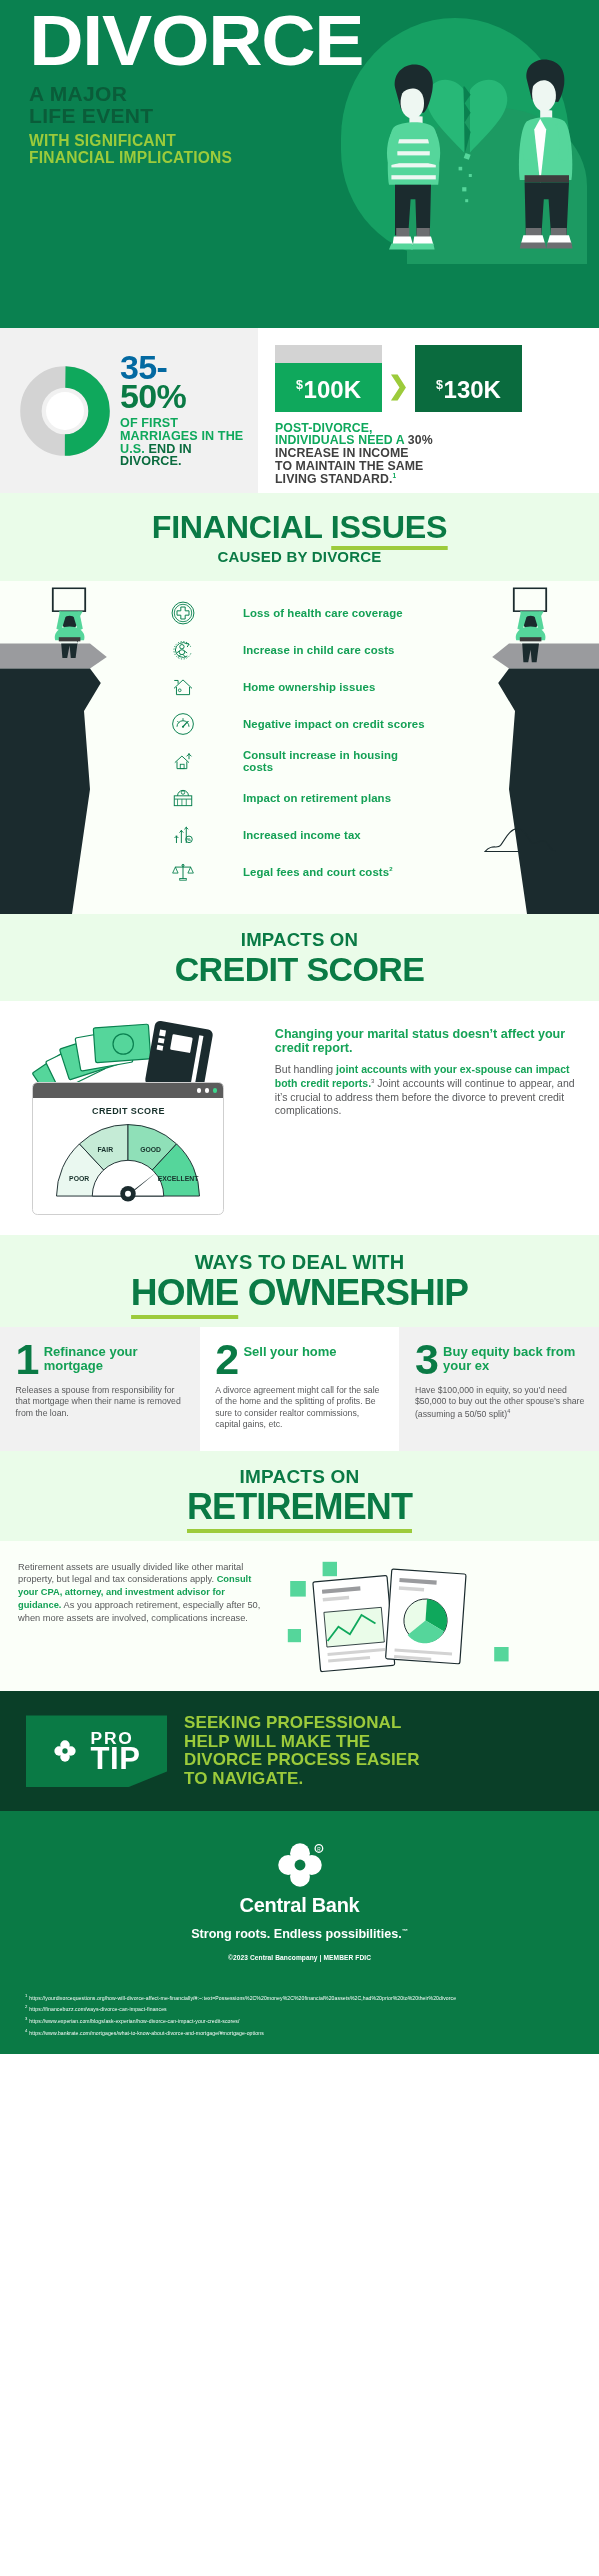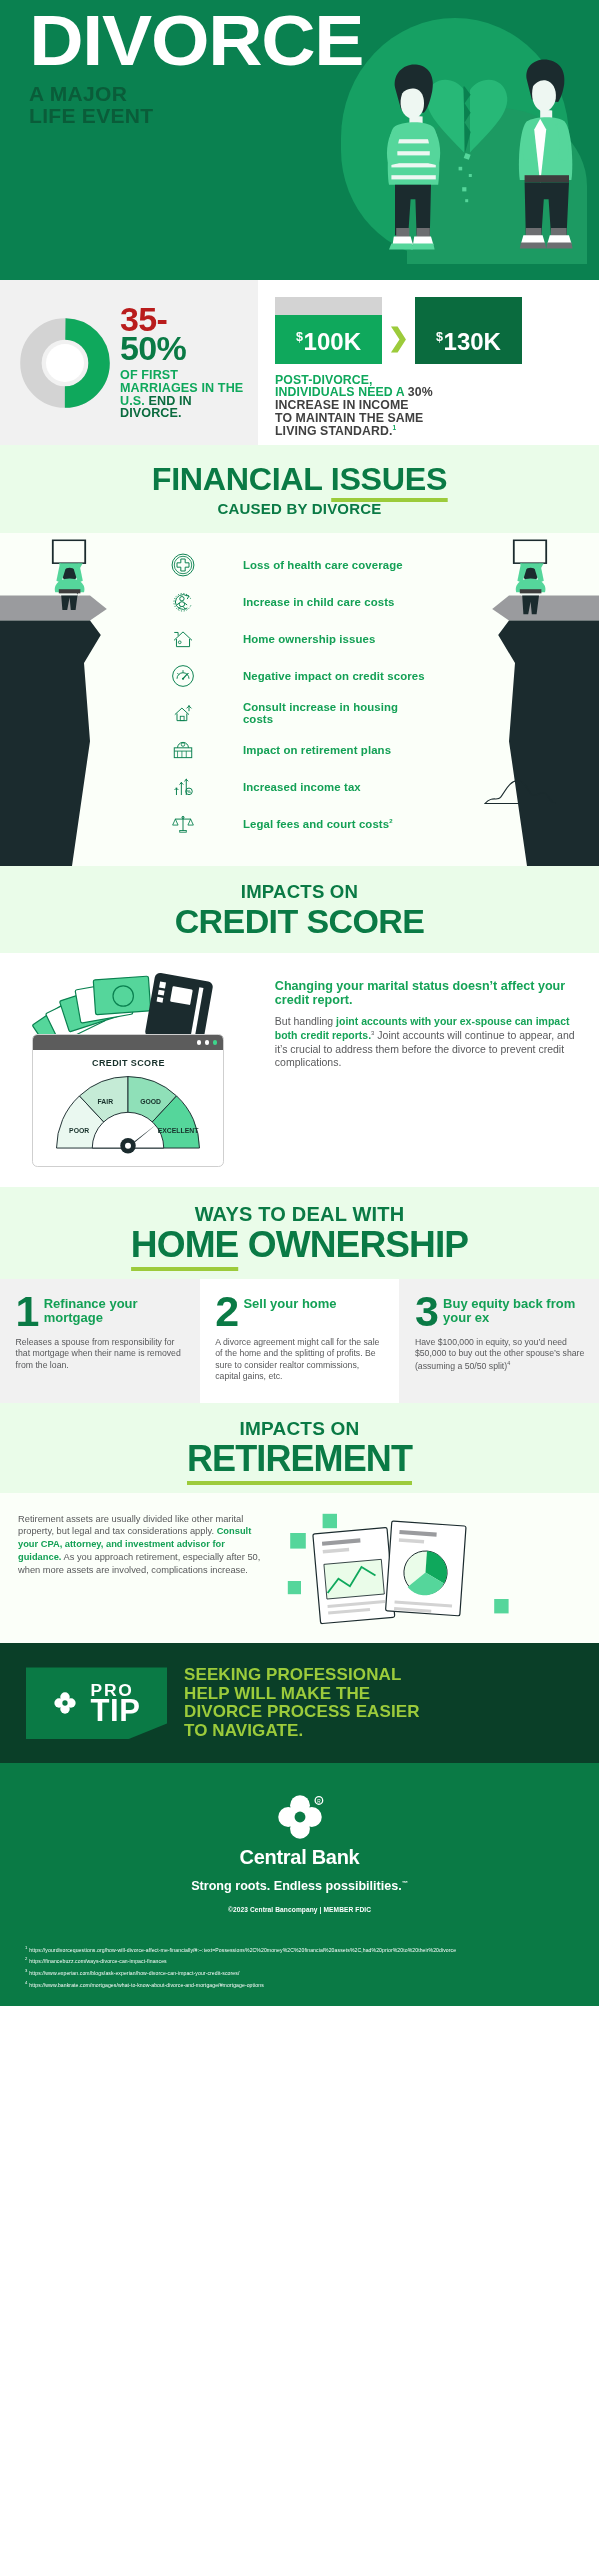--- a/index.html
+++ b/index.html
@@ -8,21 +8,21 @@
     font-family: "Liberation Sans", sans-serif;
     background: #ffffff;
     color: #0d5c3c;
     -webkit-font-smoothing: antialiased;
   }
   .page { width: 599px; position: relative; overflow: hidden; }
 
   
   .hero {
     background: #0a8150;
-    height: 280px;
+    height: 328px;
     position: relative;
     overflow: hidden;
     padding: 10.8px 0 0 0;
   }
   .hero-blob {
     position: absolute; right: 30px; top: 18px;
     width: 228px; height: 240px; border-radius: 50% 50% 45% 45%;
     background: #16a063;
   }
   .hero-blob2 {
@@ -56,21 +56,21 @@
   .stat-left {
     width: 258px; background: #f1f1f1; display: flex; align-items: center;
     padding: 0 8.4px 0 20.4px; gap: 9.6px;
   }
   .donut { width: 90px; height: 90px; flex: none; position: relative; }
   .donut .hole {
     position: absolute; left: 50%; top: 50%; width: 38px; height: 38px;
     margin: -19px 0 0 -19px; background: #ffffff; border-radius: 50%;
   }
   .stat-nums { line-height: .88; }
-  .n1 { font-size: 34px; font-weight: 800; color: #b91c1c; letter-spacing: -0.6px; }
+  .n1 { font-size: 34px; font-weight: 800; color: #0369a1; letter-spacing: -0.6px; }
   .n2 { font-size: 34px; font-weight: 800; color: #0a7a45; letter-spacing: -0.6px; }
   .stat-cap {
     margin-top: 4.2px; font-size: 12.6px; line-height: 1.03;
     font-weight: 600; color: #0fa85c; letter-spacing: 0.1px; max-width: 132px;
   }
   .stat-cap b { color: #0a6b3e; font-weight: 800; }
 
   .stat-right { flex: 1; background: #ffffff; padding: 17px 14.4px 0 17px; }
   .money-row { display: flex; align-items: flex-end; gap: 6px; }
   .m-box {
@@ -245,20 +245,24 @@
         <path d="M338 332 l32 0 l4 14 l-40 0 z" fill="#ffffff"></path>
         <path d="M290 344 l40 0 l2 10 l-44 0 z" fill="#6d6e71"></path>
         <path d="M334 344 l40 0 l2 10 l-44 0 z" fill="#6d6e71"></path>
       </g>
     </svg>
 
     <h1 class="hero-title">DIVORCE</h1>
     <div class="hero-sub1">
       <div>A MAJOR</div>
       <div>LIFE EVENT</div>
+    </div>
+    <div class="hero-sub2">
+      <div>WITH SIGNIFICANT</div>
+      <div>FINANCIAL IMPLICATIONS</div>
     </div>
   </section>
 
   <section class="stats">
     <div class="stat-left">
       <div class="donut">
         <svg viewBox="0 0 42 42" width="90" height="90">
           <circle cx="21" cy="21" r="15.9" fill="transparent" stroke="#d3d3d3" stroke-width="10"></circle>
           <circle cx="21" cy="21" r="15.9" fill="transparent" stroke="#0fa85c" stroke-width="10" stroke-dasharray="50 50" stroke-dashoffset="25"></circle>
         </svg>

